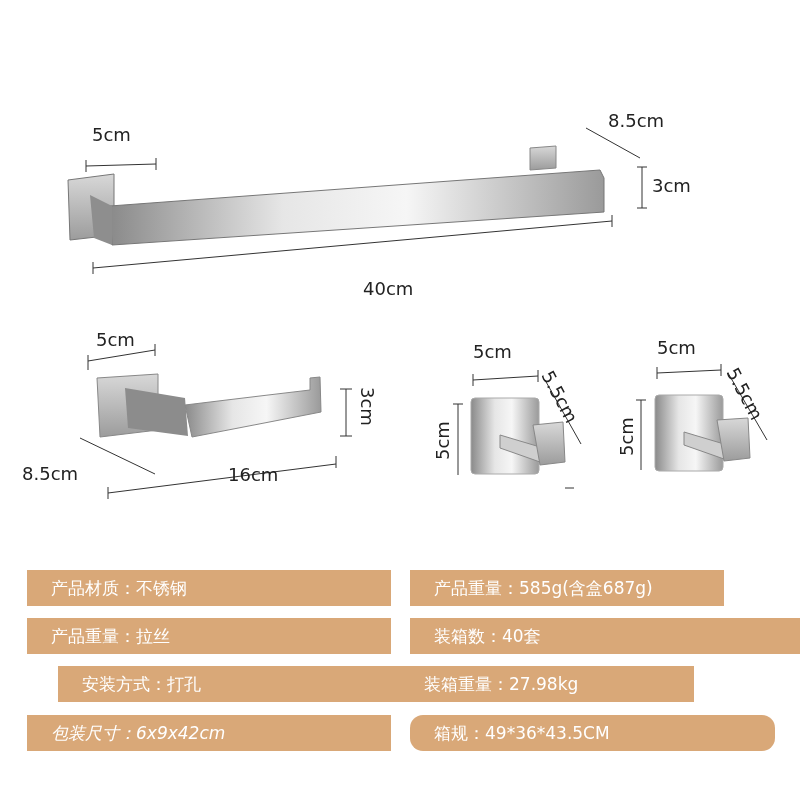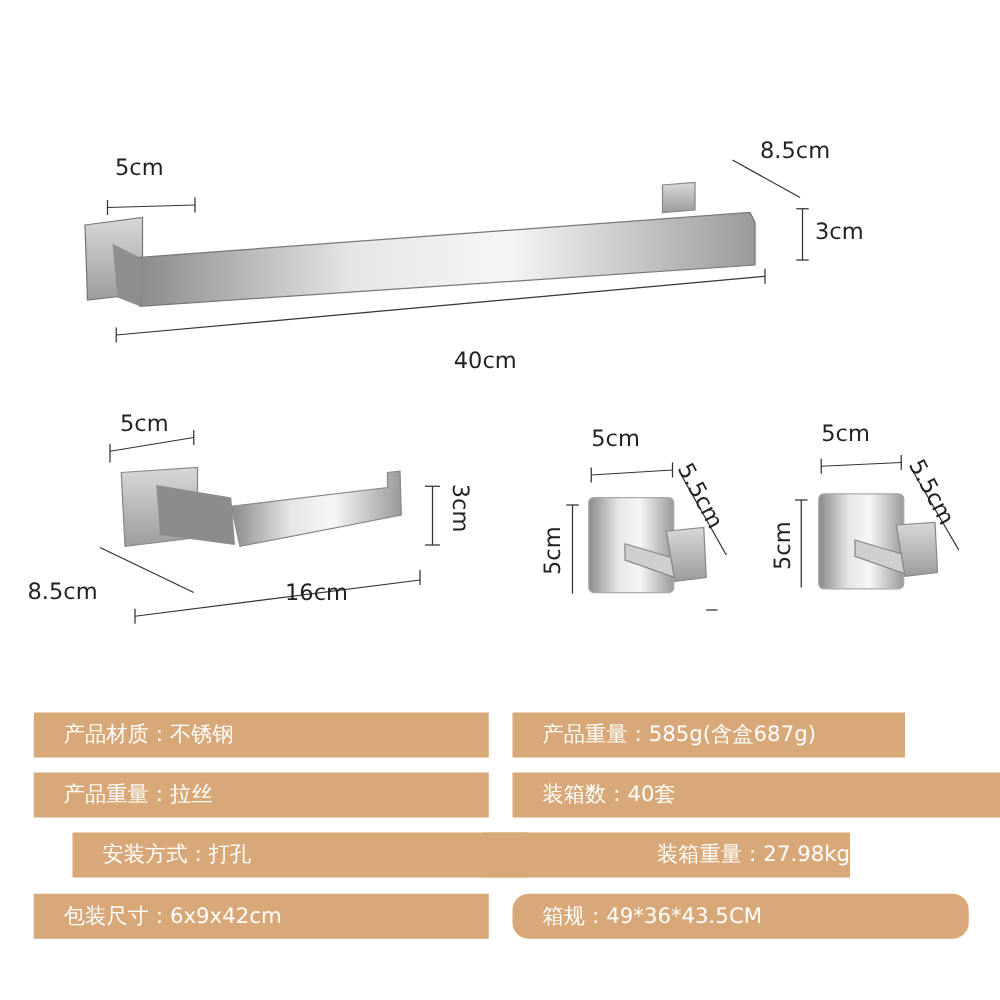--- a/index.html
+++ b/index.html
@@ -105,18 +105,18 @@
 <span class="abs dim" style="left:556px;top:367px;transform:rotate(62deg);transform-origin:left top;">5.5cm</span>
 <span class="abs dim" style="left:432px;top:460px;transform:rotate(-90deg);transform-origin:left top;">5cm</span>
 
 <span class="abs dim" style="left:657px;top:337px;">5cm</span>
 <span class="abs dim" style="left:741px;top:364px;transform:rotate(62deg);transform-origin:left top;">5.5cm</span>
 <span class="abs dim" style="left:616px;top:456px;transform:rotate(-90deg);transform-origin:left top;">5cm</span>
 
 <div class="bar" style="left:27px;top:570px;width:364px;"><span>产品材质：</span><span>不锈钢</span></div>
 <div class="bar" style="left:27px;top:618px;width:364px;"><span>产品重量：</span><span>拉丝</span></div>
 <div class="bar" style="left:27px;top:666px;width:364px;margin-left:31px;"><span>安装方式：</span><span>打孔</span></div>
-<div class="bar" style="left:27px;top:715px;width:364px;"><span>包装尺寸：</span><span>6x9x42cm</span></div>
+<div class="bar" style="left:27px;top:715px;width:364px;font-style:italic;"><span>包装尺寸：</span><span>6x9x42cm</span></div>
 
 <div class="bar" style="left:410px;top:570px;width:314px;"><span>产品重量：</span><span>585g(含盒687g)</span></div>
 <div class="bar" style="left:410px;top:618px;width:431px;"><span>装箱数：</span><span>40套</span></div>
-<div class="bar" style="left:386px;top:666px;width:294px;text-align:right;"><span>装箱重量：</span><span>27.98kg</span></div>
+<div class="bar" style="left:400px;top:666px;width:294px;"><span>装箱重量：</span><span>27.98kg</span></div>
 <div class="bar" style="left:410px;top:715px;width:365px;border-radius:13px;"><span>箱规：</span><span>49*36*43.5CM</span></div>
 
 </body></html>

